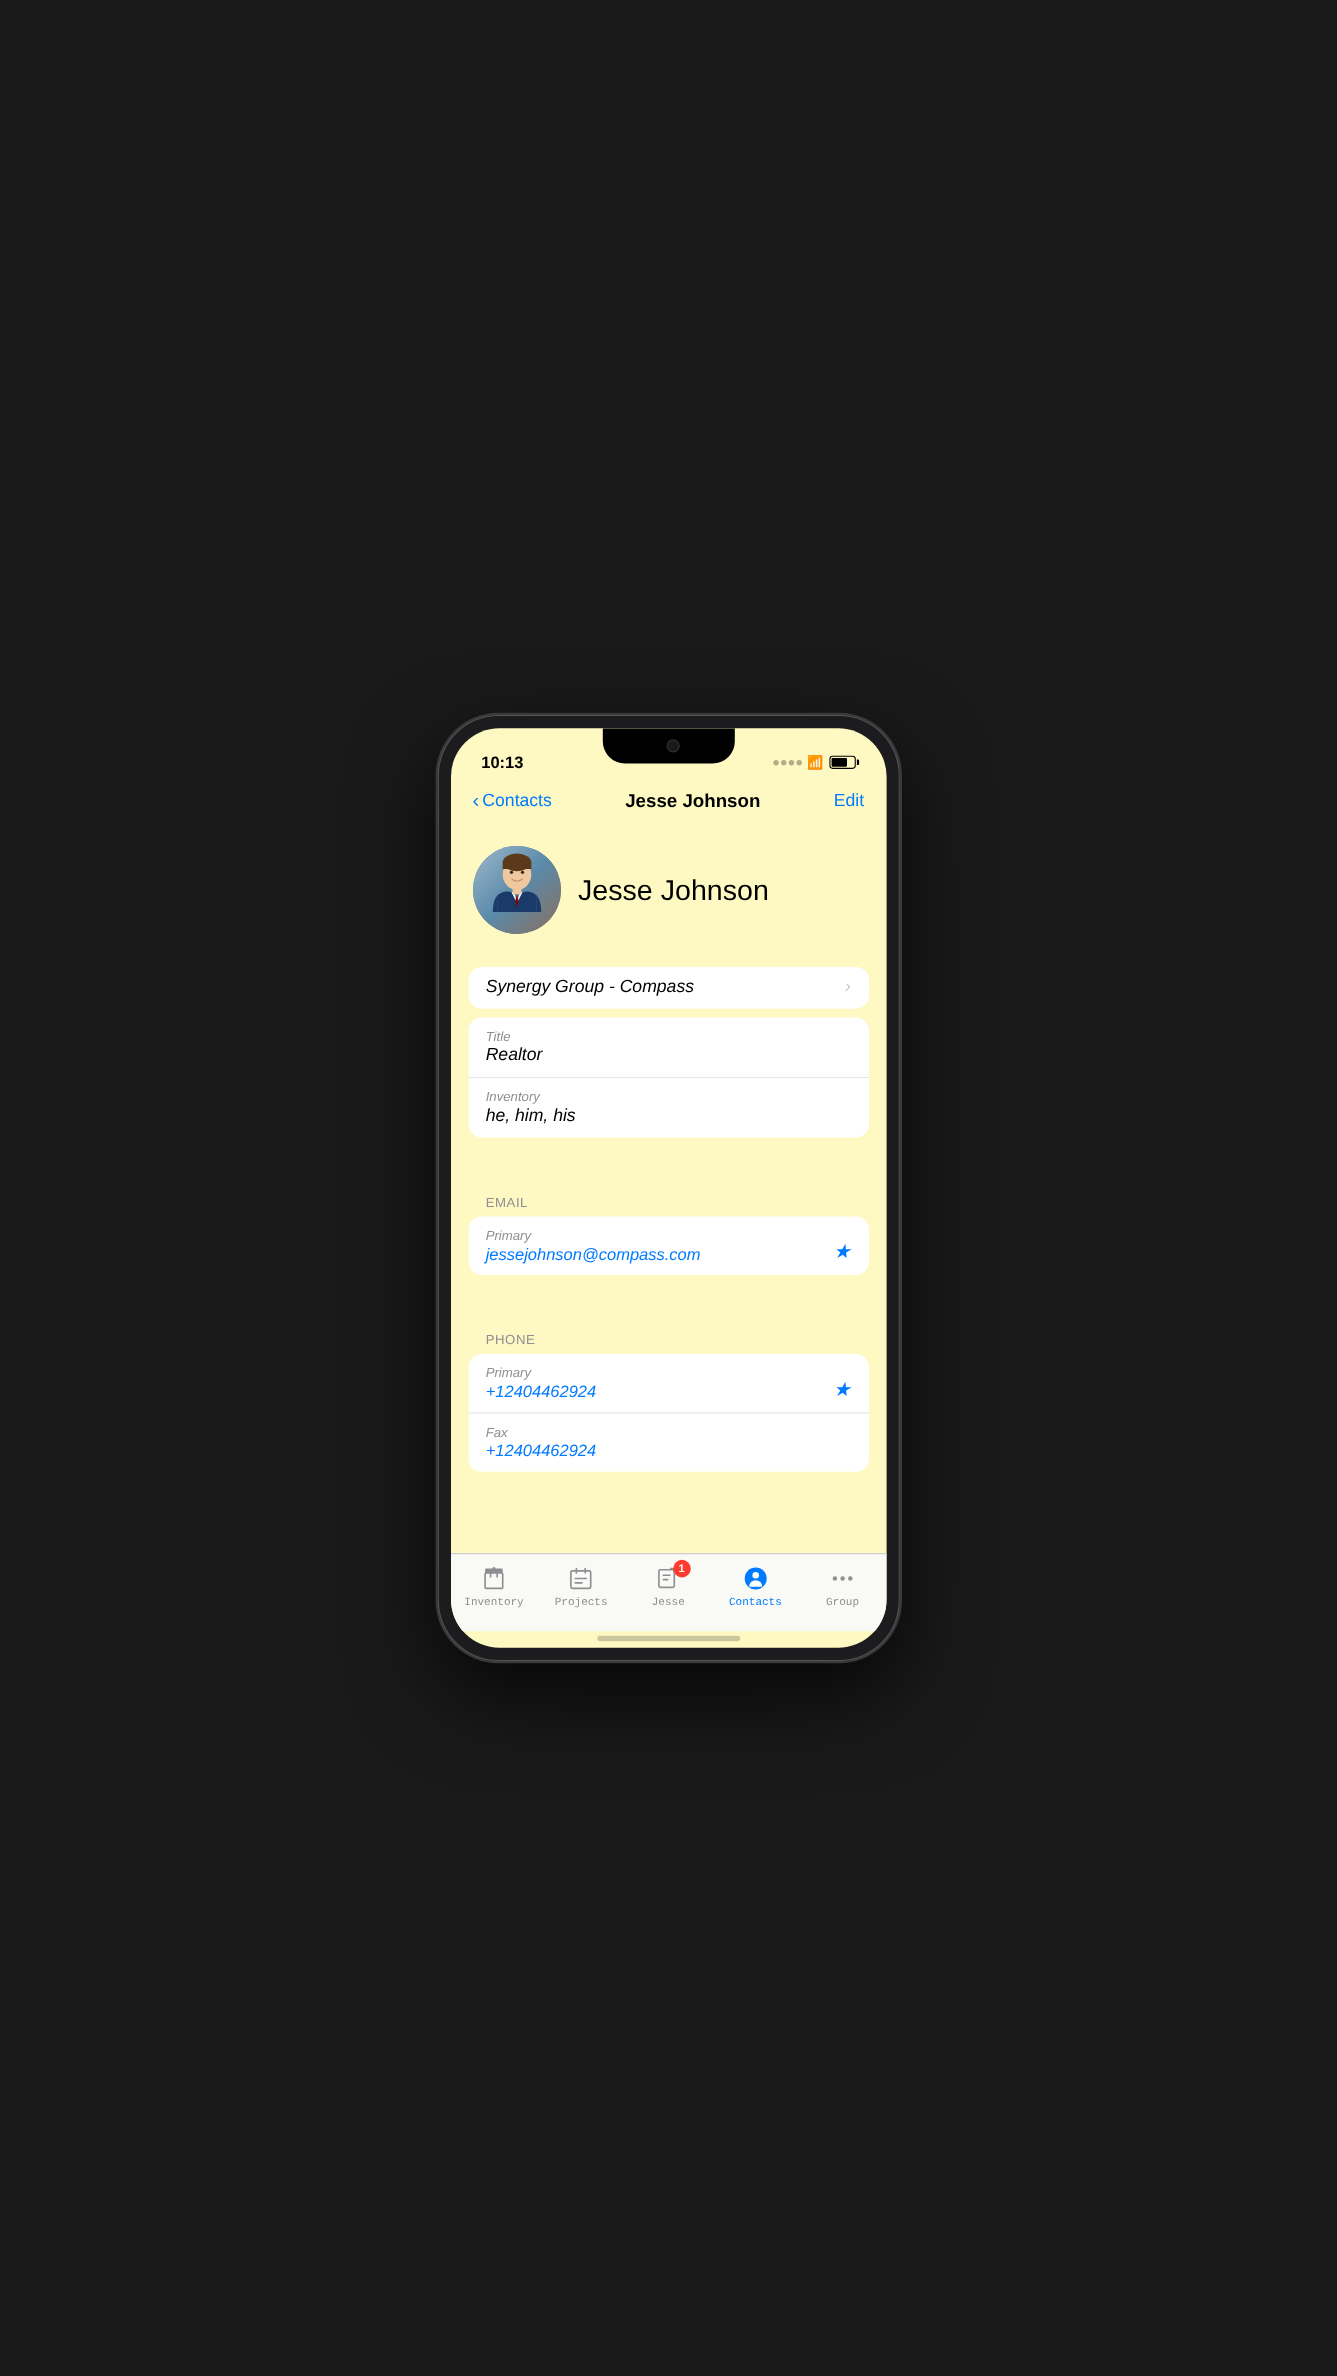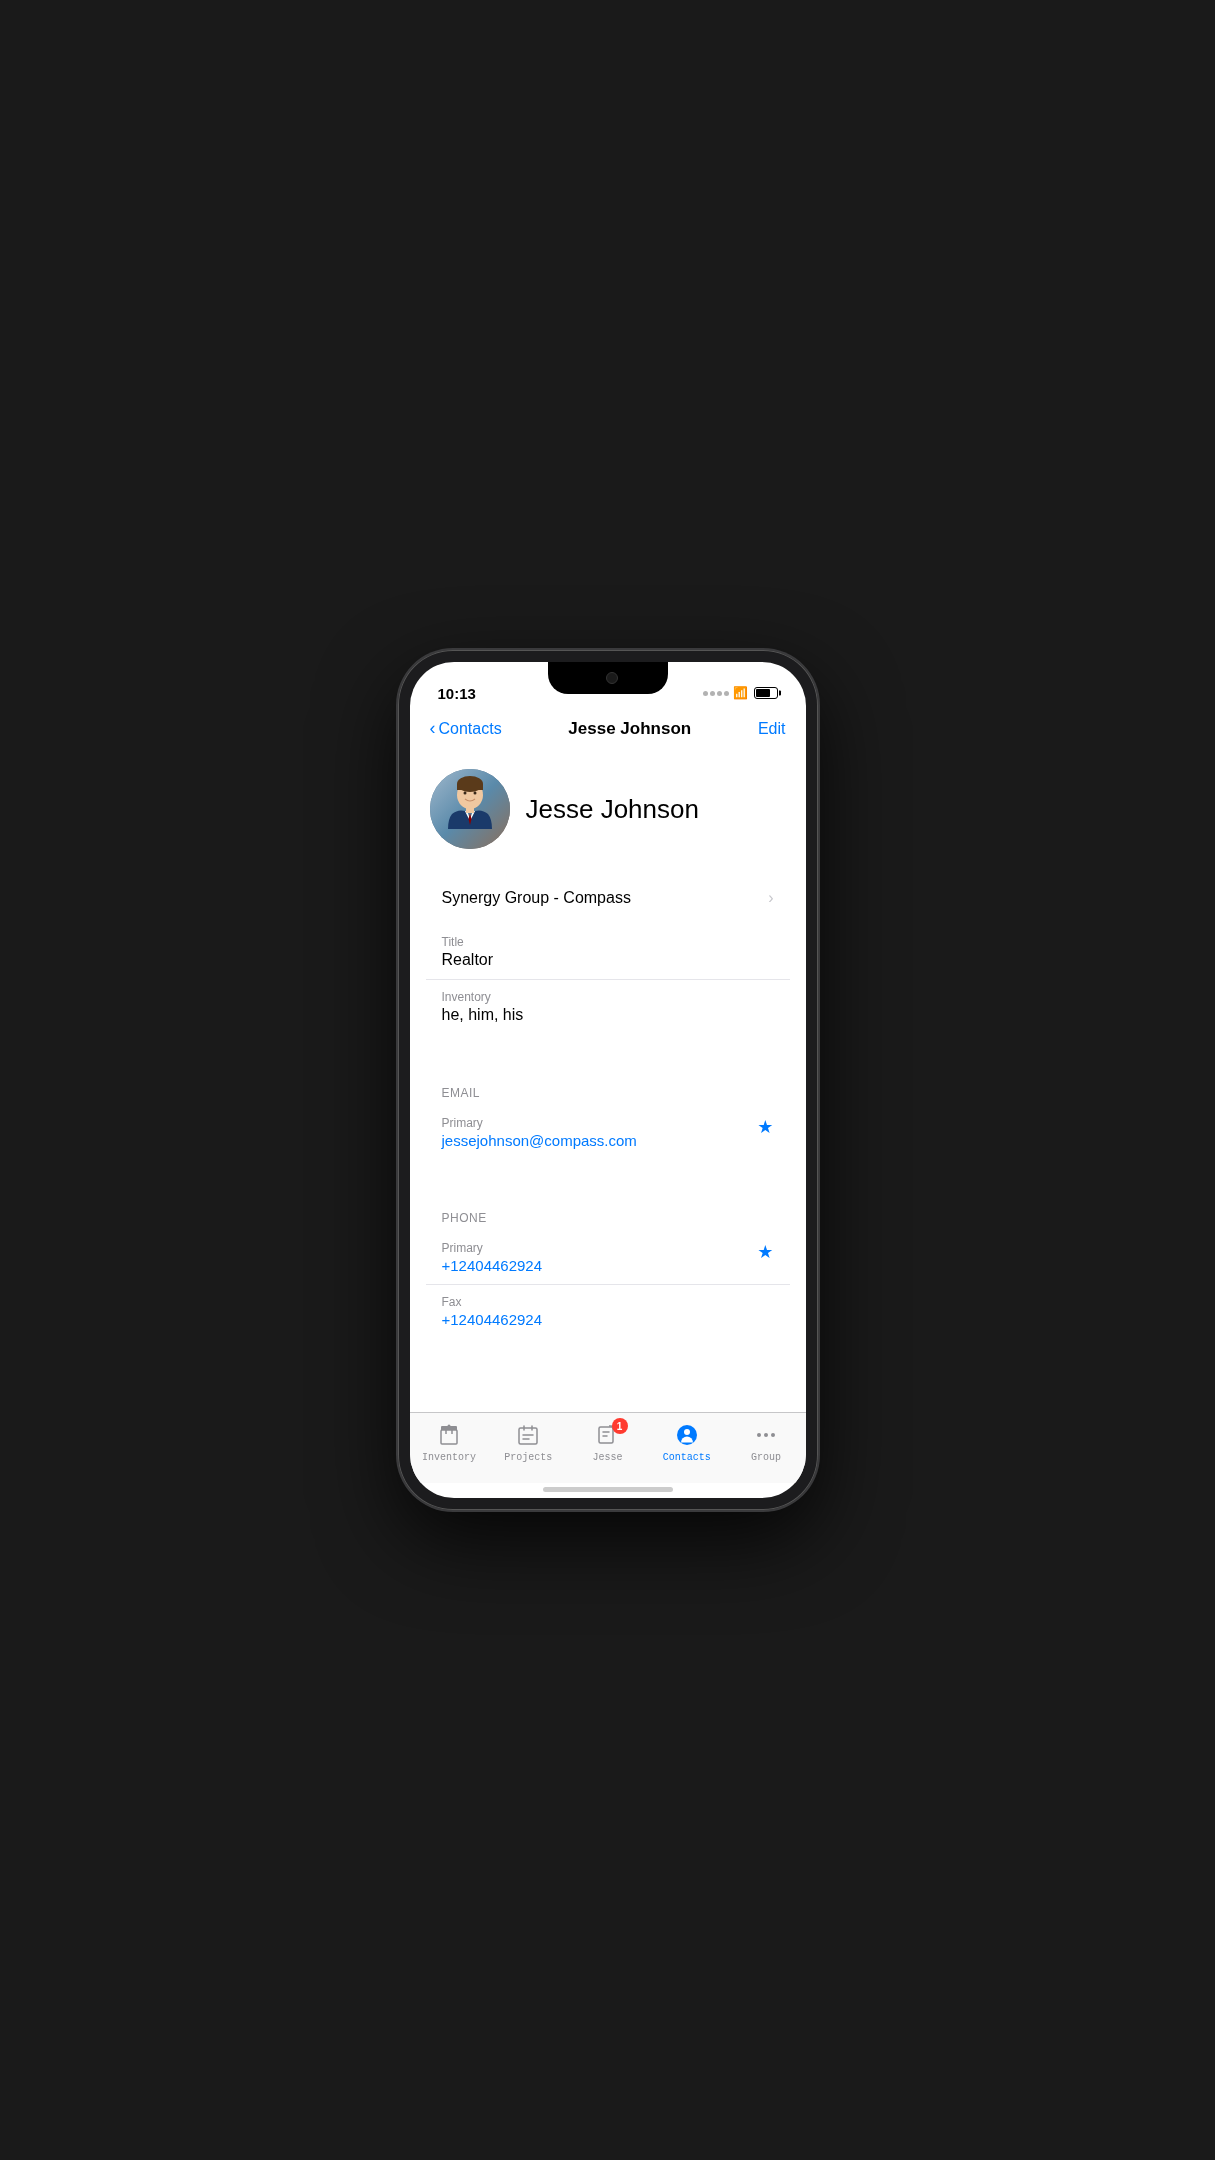--- a/index.html
+++ b/index.html
@@ -18,21 +18,21 @@
       background: #1c1c1e;
       border-radius: 55px;
       padding: 12px;
       box-shadow: 0 0 0 2px #3a3a3c, 0 30px 80px rgba(0,0,0,0.8), inset 0 0 0 1px #555;
       position: relative;
     }
 
     .phone-inner {
       width: 100%;
       height: 100%;
-      background: #ffffff;
+      background: #fef9c3;
       border-radius: 44px;
       overflow: hidden;
       display: flex;
       flex-direction: column;
       position: relative;
     }
 
     
     .status-bar {
       display: flex;
@@ -211,23 +211,24 @@
       background: #fff;
       border-radius: 12px;
       margin: 0 16px 8px;
       overflow: hidden;
     }
 
     .card-row {
       padding: 10px 16px 10px;
       border-bottom: 0.5px solid #e5e5ea;
       display: flex;
-      align-items: flex-start;
+      align-items: flex-end;
       justify-content: space-between;
       cursor: pointer;
+      font-style: italic;
     }
 
     .card-row:last-child {
       border-bottom: none;
     }
 
     .card-row-content {
       flex: 1;
     }
 

